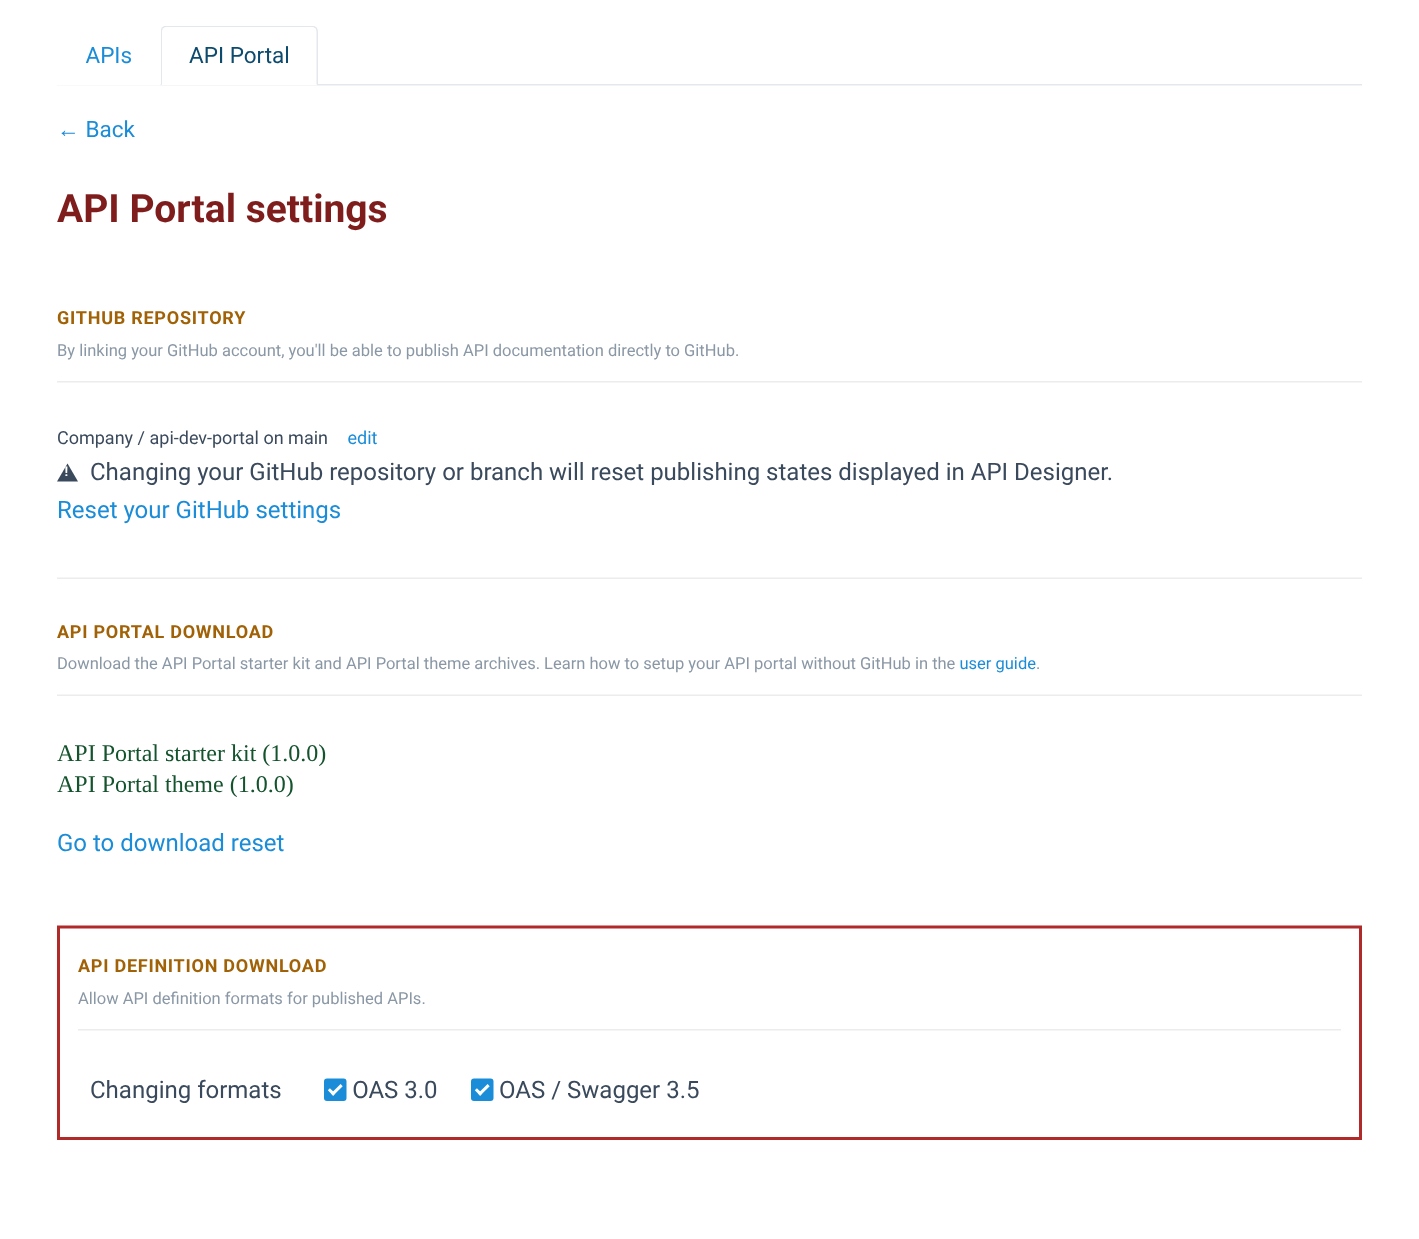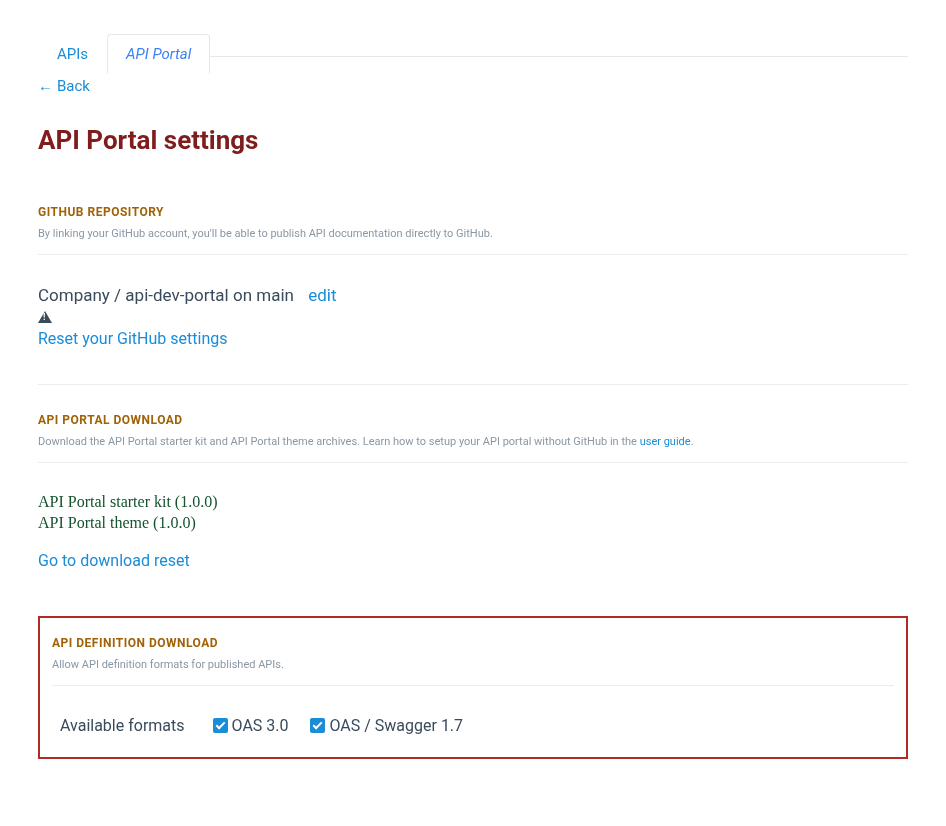--- a/index.html
+++ b/index.html
@@ -21,32 +21,31 @@
       padding-top: 16px;
     }
     .tab {
       padding: 10px 18px;
       font-size: 15px;
       color: #5a6b7c;
       cursor: pointer;
       border: 1px solid transparent;
       border-bottom: none;
       position: relative;
-      top: 18px;
+      top: 1px;
       background: #fff;
     }
     .tab.inactive {
       color: #1a8cd8;
     }
     .tab.active {
       border: 1px solid #e4e7eb;
       border-bottom: 1px solid #fff;
       border-radius: 4px 4px 0 0;
-      color: #3b82f6;
-      font-style: italic;
+      color: #0c4a6e;
     }
     .back-link {
       display: inline-flex;
       align-items: center;
       color: #1a8cd8;
       font-size: 15px;
       cursor: pointer;
       margin-bottom: 30px;
       gap: 4px;
     }
@@ -74,21 +73,21 @@
       font-size: 11px;
       margin-bottom: 14px;
     }
     .section-desc a { color: #1a8cd8; text-decoration: none; }
     .divider {
       border: none;
       border-top: 1px solid #ececec;
       margin: 0 0 30px 0;
     }
     .repo-line {
-      font-size: 17px;
+      font-size: 12px;
       color: #3a4a5c;
       margin-bottom: 6px;
     }
     .repo-line .edit-link {
       color: #1a8cd8;
       margin-left: 10px;
       cursor: pointer;
     }
     .warning-line {
       font-size: 16px;
@@ -203,20 +202,21 @@
     <div class="section-desc">By linking your GitHub account, you'll be able to publish API documentation directly to GitHub.</div>
     <hr class="divider">
 
     <div class="repo-line">
       <span>Company / api-dev-portal on main</span>
       <span class="edit-link">edit</span>
     </div>
 
     <div class="warning-line">
       <span class="warning-icon"></span>
+      <span>Changing your GitHub repository or branch will reset publishing states displayed in API Designer.</span>
     </div>
 
     <div class="link mt-small">Reset your GitHub settings</div>
   </div>
 
   <hr class="divider block-gap">
 
   
   <div class="section">
     <div class="section-header">API PORTAL DOWNLOAD</div>
@@ -231,27 +231,27 @@
     <span class="go-download">Go to download reset</span>
   </div>
 
   
   <div class="highlighted-box">
     <div class="section-header">API DEFINITION DOWNLOAD</div>
     <div class="section-desc">Allow API definition formats for published APIs.</div>
     <hr class="divider" style="margin-bottom:0;">
 
     <div class="formats-row">
-      <span class="formats-label">Available formats</span>
+      <span class="formats-label">Changing formats</span>
 
       <span class="checkbox-group">
         <span class="checkbox"></span>
         <span>OAS 3.0</span>
       </span>
 
       <span class="checkbox-group">
         <span class="checkbox"></span>
-        <span>OAS / Swagger 1.7</span>
+        <span>OAS / Swagger 3.5</span>
       </span>
     </div>
   </div>
 
 </div>
 
 </body></html>

